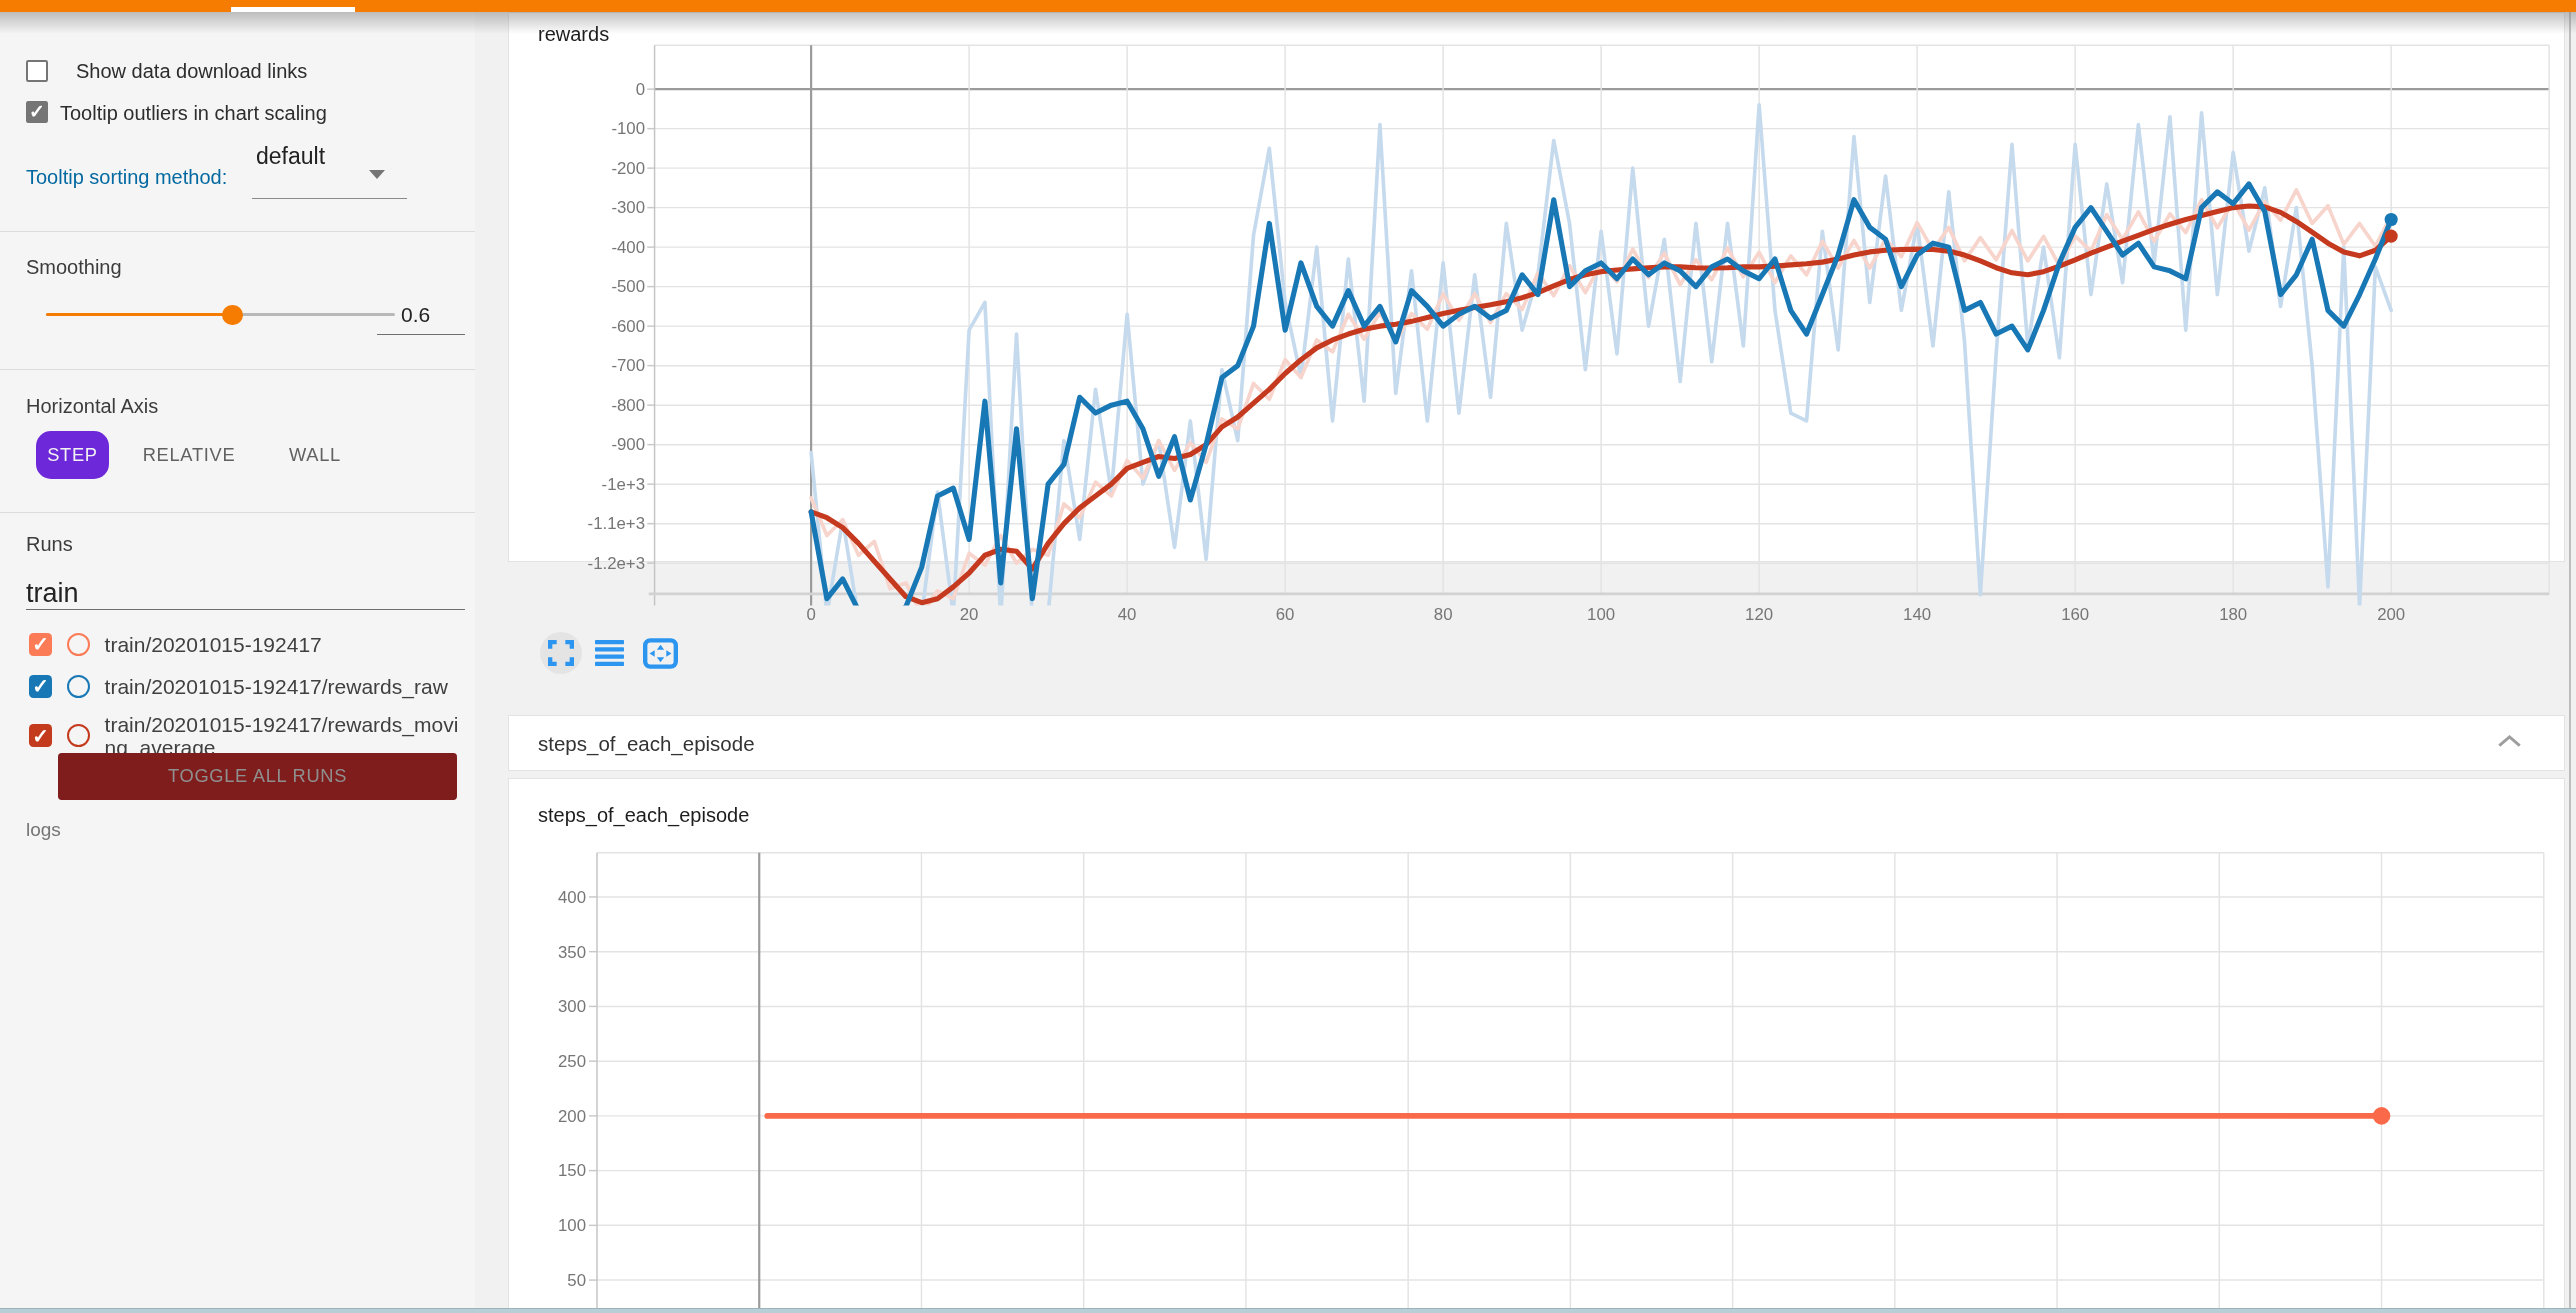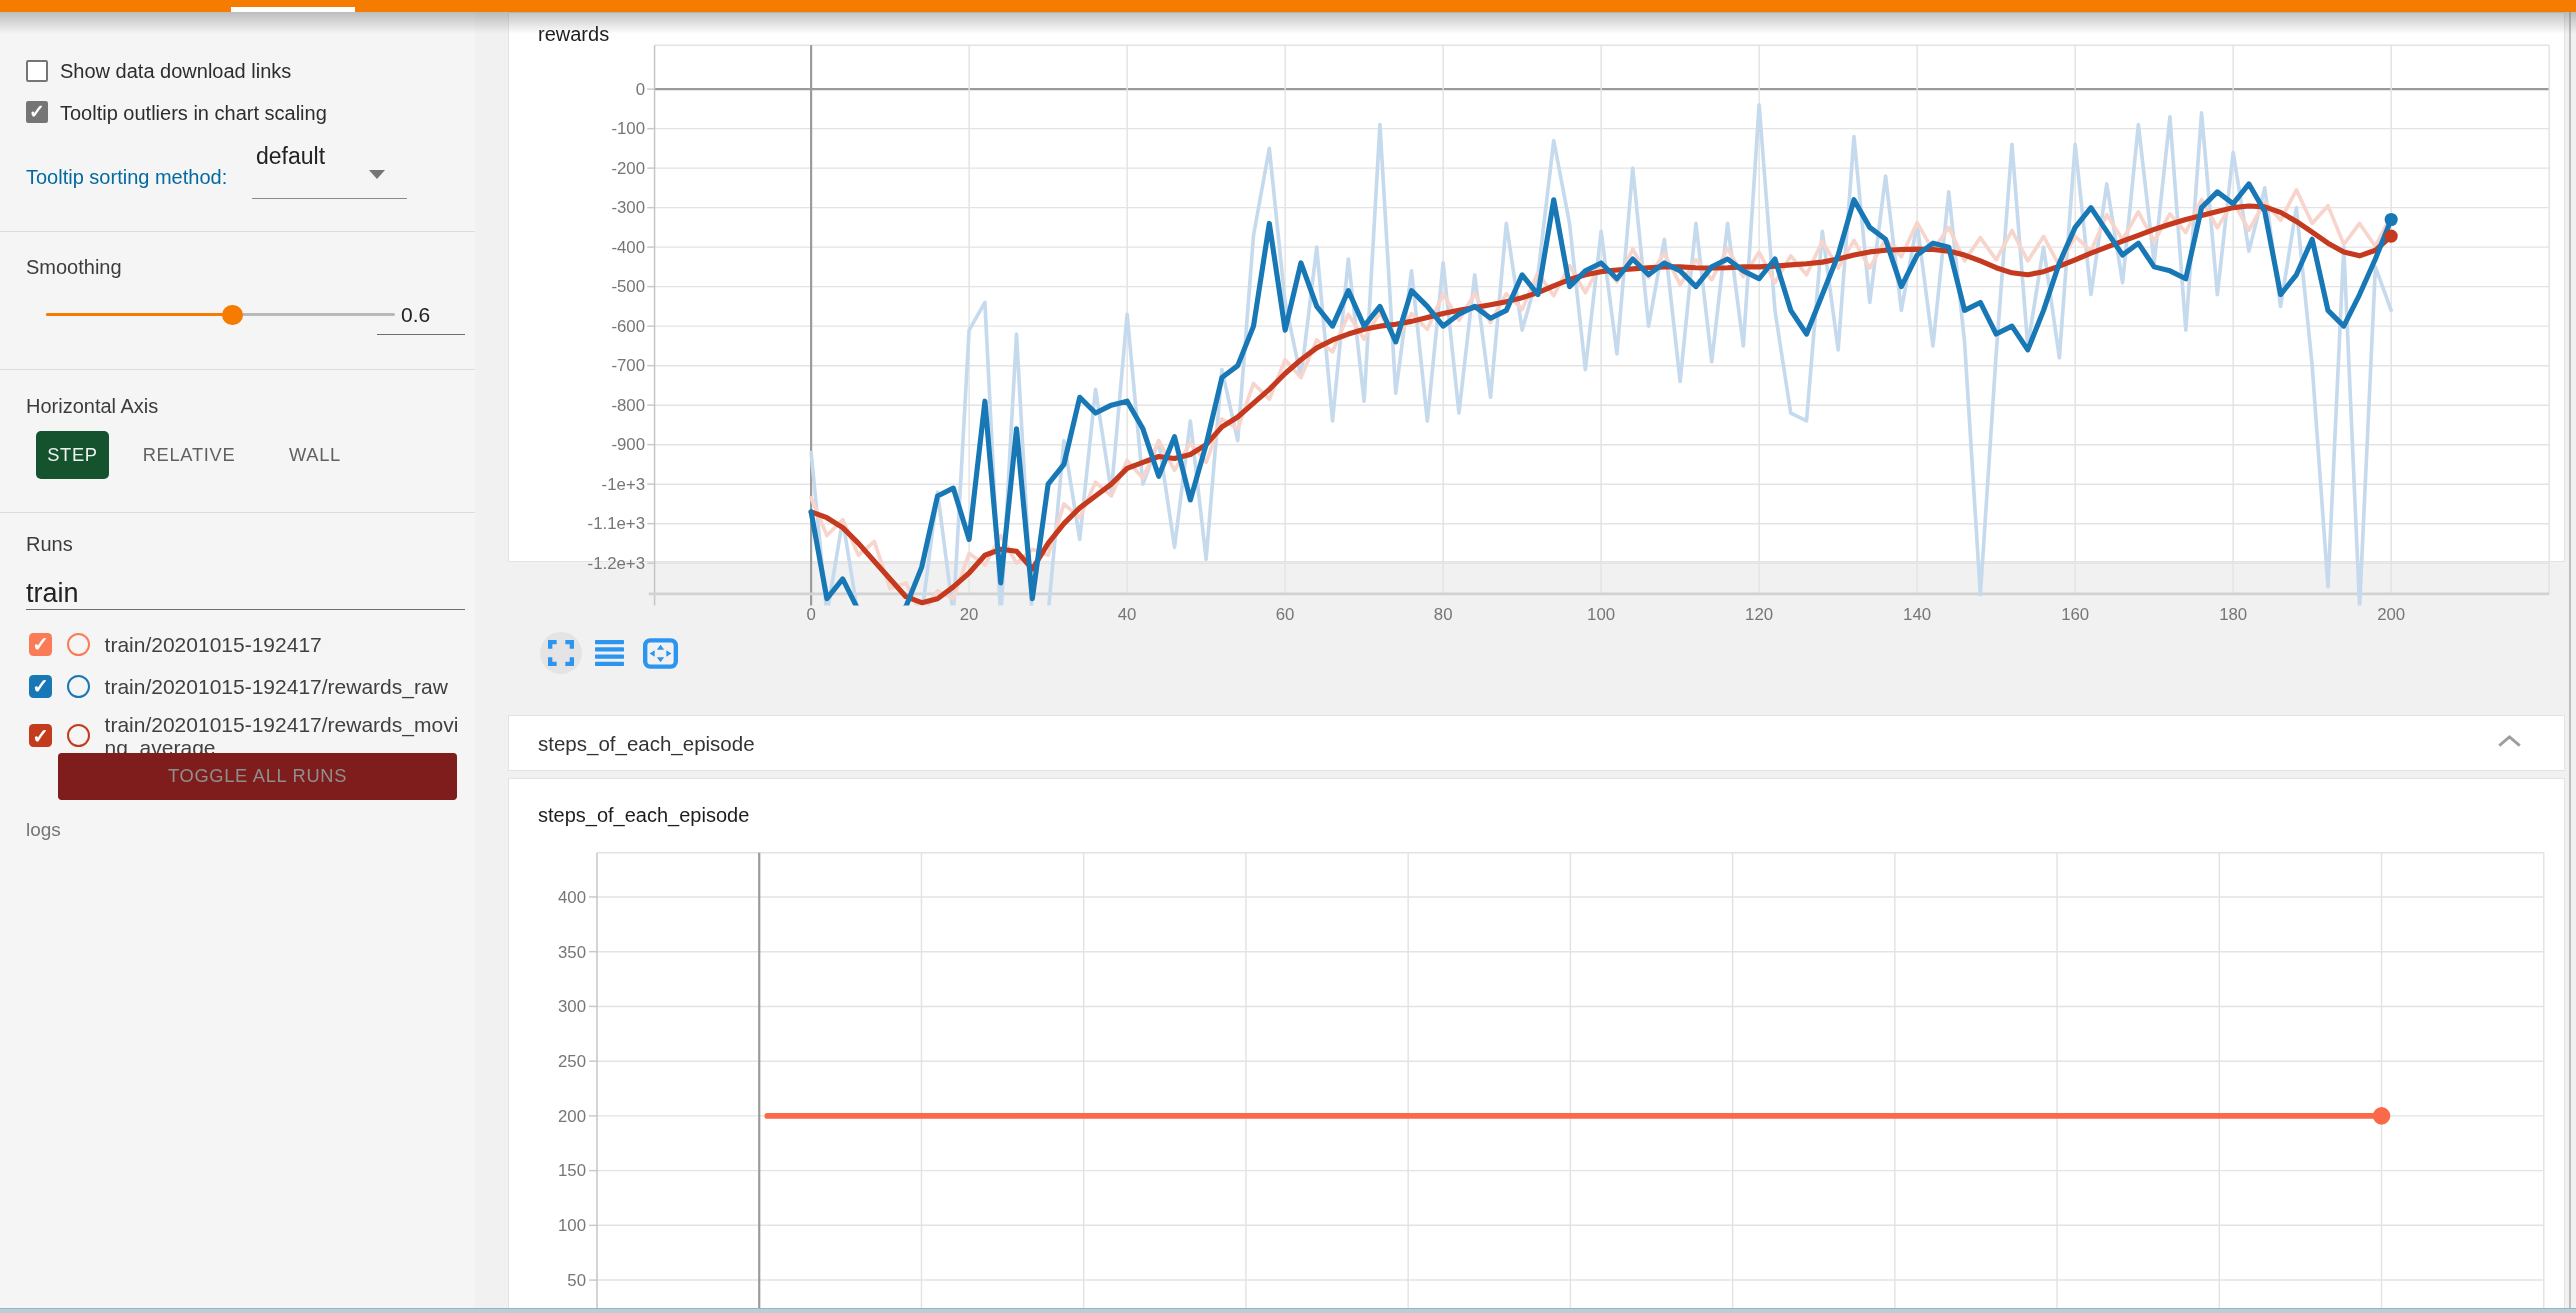--- a/index.html
+++ b/index.html
@@ -21,21 +21,21 @@
     display:flex;align-items:center;justify-content:center;line-height:1;}
   .divider{position:absolute;left:0;width:475px;height:1.5px;background:#dcdcdc;}
   .dd-underline{position:absolute;height:1.5px;background:#8a8a8a;}
   .caret-down{width:0;height:0;border-left:8px solid transparent;border-right:8px solid transparent;
     border-top:9.5px solid #757575;}
   .slider-track{position:absolute;height:3.7px;background:#b9b9b9;border-radius:2.2px;}
   .slider-fill{position:absolute;height:3.7px;background:#f57c00;border-radius:2.2px;}
   .slider-thumb{position:absolute;width:20.5px;height:20.5px;border-radius:50%;background:#f57c00;}
   .axis-btn{position:absolute;font-size:18.3px;letter-spacing:0.7px;color:#616161;display:flex;
     align-items:center;justify-content:center;cursor:pointer;}
-  .axis-btn.selected{background:#14532d;color:#f2f2f2;border-radius:5px;}
+  .axis-btn.selected{background:#6d28d9;color:#f2f2f2;border-radius:15px;}
   .run-cbx{width:23.4px;height:23.4px;border-radius:4.4px;color:#fff;font-size:20px;font-weight:bold;
     display:flex;align-items:center;justify-content:center;line-height:1;}
   .run-radio{width:19px;height:19px;border-radius:50%;border:2.9px solid;background:transparent;box-sizing:content-box;}
   .run-label{font-size:21px;color:#404040;line-height:23px;width:355px;word-break:break-all;}
   .toggle-btn{position:absolute;background:#7f1d1d;border-radius:3.7px;color:#8f8f8f;font-size:18.3px;
     letter-spacing:0.7px;display:flex;align-items:center;justify-content:center;}
   
   .card{position:absolute;background:#ffffff;border:0.7px solid #e3e3e3;box-sizing:border-box;}
   .card-title{position:absolute;font-size:20px;color:#1d1d1d;}
   .section-header-label{position:absolute;left:29px;top:0;height:56px;line-height:56px;font-size:20.5px;color:#333;}
@@ -55,21 +55,21 @@
 <div class="topbar">
   <div class="tab-indicator"></div>
 </div>
 <div class="topshadow"></div>
 
 <div class="sidebar">
 
   <div class="sb-abs" style="left:26px;top:48px;">
     <div class="cbx"></div>
   </div>
-  <div class="sb-abs sb-label" style="left:60px;top:48px;">Show data download links</div>
+  <div class="sb-abs sb-label" style="left:76px;top:48px;">Show data download links</div>
 
   <div class="sb-abs" style="left:26px;top:89px;">
     <div class="cbx checked">✓</div>
   </div>
   <div class="sb-abs sb-label" style="left:60px;top:90px;">Tooltip outliers in chart scaling</div>
 
   <div class="sb-abs sb-label" style="left:26px;top:154px;color:#0369a1;">Tooltip sorting method:</div>
   <div class="sb-abs" style="left:256px;top:131px;font-size:23px;color:#222;">default</div>
   <div class="sb-abs caret-down" style="left:369px;top:158px;"></div>
   <div class="dd-underline" style="left:252px;top:186px;width:155px;"></div>

